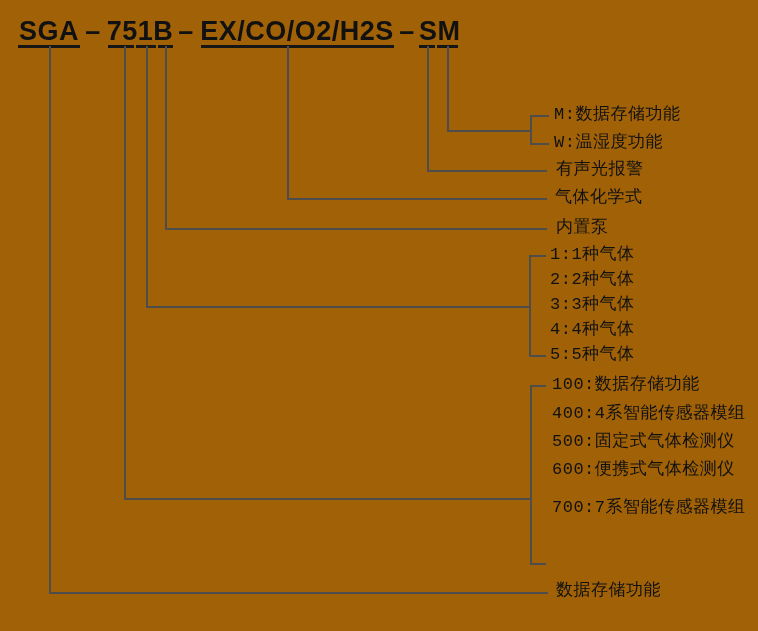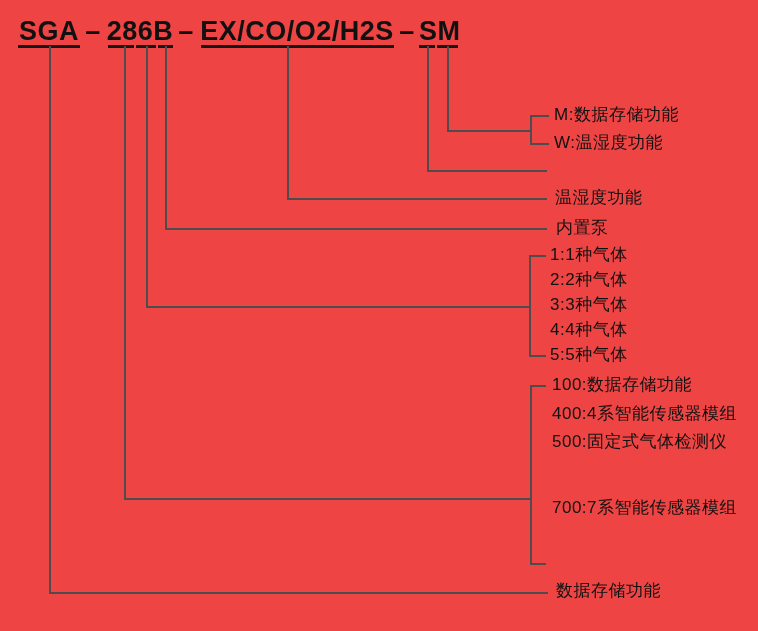--- a/index.html
+++ b/index.html
@@ -1,51 +1,51 @@
 <!DOCTYPE html>
 <html><head>
 <meta charset="utf-8">
 <style>
   html,body{margin:0;padding:0;background:#ffffff;}
   .canvas{
     position:relative;
     width:758px;height:631px;
-    background:#ef4444;
+    background:#a16207;
     font-family:"Liberation Sans", sans-serif;
     overflow:hidden;
   }
   
   .code-seg{
     position:absolute;top:17px;height:28px;
     font-family:"Liberation Sans", sans-serif;
     font-size:27px;font-weight:bold;color:#111111;
     text-align:center;line-height:28px;white-space:nowrap;
     letter-spacing:0.5px;
   }
   
   .hline,.vline,.uline{position:absolute;background:#4d4d4d;}
   .hline{height:1.5px;}
   .vline{width:1.5px;}
   .uline{height:2.5px;background:#161616;}
   
   .lbl{
     position:absolute;height:22px;line-height:22px;
-    font-family:Liberation Sans, sans-serif;
+    font-family:Liberation Mono, monospace;
     font-size:17px;color:#111111;white-space:nowrap;
     letter-spacing:0.5px;
   }
 </style>
 </head>
 <body>
 
 <div class="canvas">
 
   <div class="code-seg" style="left:18px;width:62px;">SGA</div>
   <div class="code-seg" style="left:80px;width:26px;">–</div>
-  <div class="code-seg" style="left:106px;width:68px;">286B</div>
+  <div class="code-seg" style="left:106px;width:68px;">751B</div>
   <div class="code-seg" style="left:172px;width:28px;">–</div>
   <div class="code-seg" style="left:199px;width:196px;">EX/CO/O2/H2S</div>
   <div class="code-seg" style="left:394px;width:26px;">–</div>
   <div class="code-seg" style="left:419px;width:41px;">SM</div>
 
   <div class="uline" style="left:18px;top:45px;width:62px;"></div>
   <div class="uline" style="left:108px;top:45px;width:26px;"></div>
   <div class="uline" style="left:136px;top:45px;width:20px;"></div>
   <div class="uline" style="left:158px;top:45px;width:15px;"></div>
   <div class="uline" style="left:201px;top:45px;width:193px;"></div>
@@ -75,29 +75,31 @@
   <div class="vline" style="left:529px;top:255px;height:101px;"></div>
   <div class="hline" style="left:529px;top:255px;width:17px;"></div>
   <div class="hline" style="left:529px;top:355px;width:17px;"></div>
 
   <div class="vline" style="left:530px;top:385px;height:179px;"></div>
   <div class="hline" style="left:530px;top:385px;width:16px;"></div>
   <div class="hline" style="left:530px;top:563px;width:16px;"></div>
 
   <div class="lbl" style="left:554px;top:104px;">M:数据存储功能</div>
   <div class="lbl" style="left:554px;top:132px;">W:温湿度功能</div>
-  <div class="lbl" style="left:555px;top:187px;">温湿度功能</div>
+  <div class="lbl" style="left:556px;top:159px;">有声光报警</div>
+  <div class="lbl" style="left:555px;top:187px;">气体化学式</div>
   <div class="lbl" style="left:556px;top:217px;">内置泵</div>
 
   <div class="lbl" style="left:550px;top:244px;">1:1种气体</div>
   <div class="lbl" style="left:550px;top:269px;">2:2种气体</div>
   <div class="lbl" style="left:550px;top:294px;">3:3种气体</div>
   <div class="lbl" style="left:550px;top:319px;">4:4种气体</div>
   <div class="lbl" style="left:550px;top:344px;">5:5种气体</div>
 
   <div class="lbl" style="left:552px;top:374px;">100:数据存储功能</div>
   <div class="lbl" style="left:552px;top:403px;">400:4系智能传感器模组</div>
   <div class="lbl" style="left:552px;top:431px;">500:固定式气体检测仪</div>
+  <div class="lbl" style="left:552px;top:459px;">600:便携式气体检测仪</div>
   <div class="lbl" style="left:552px;top:497px;">700:7系智能传感器模组</div>
 
   <div class="lbl" style="left:556px;top:580px;">数据存储功能</div>
 
 </div>
 
 </body></html>

